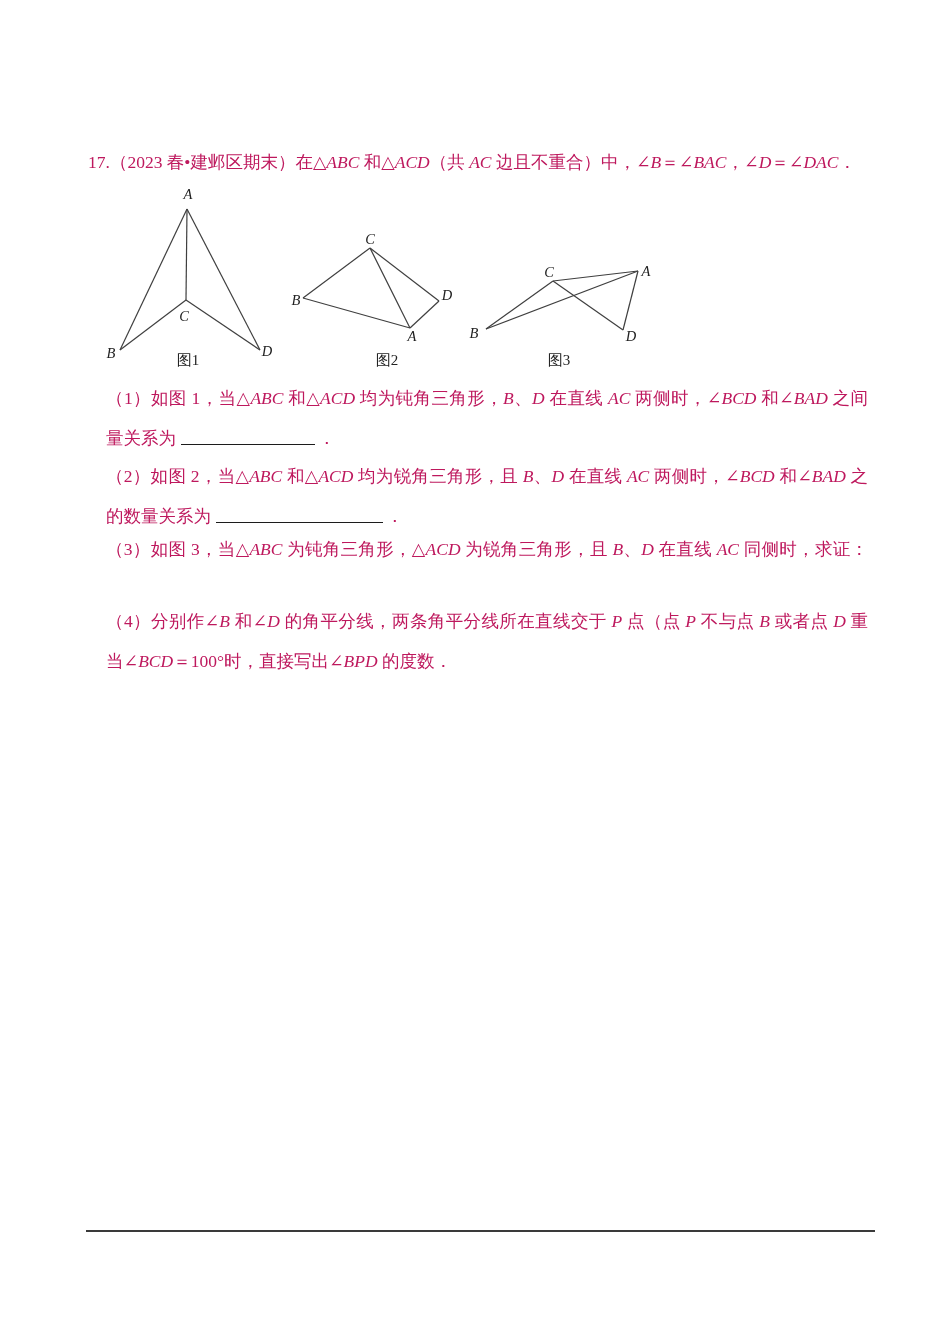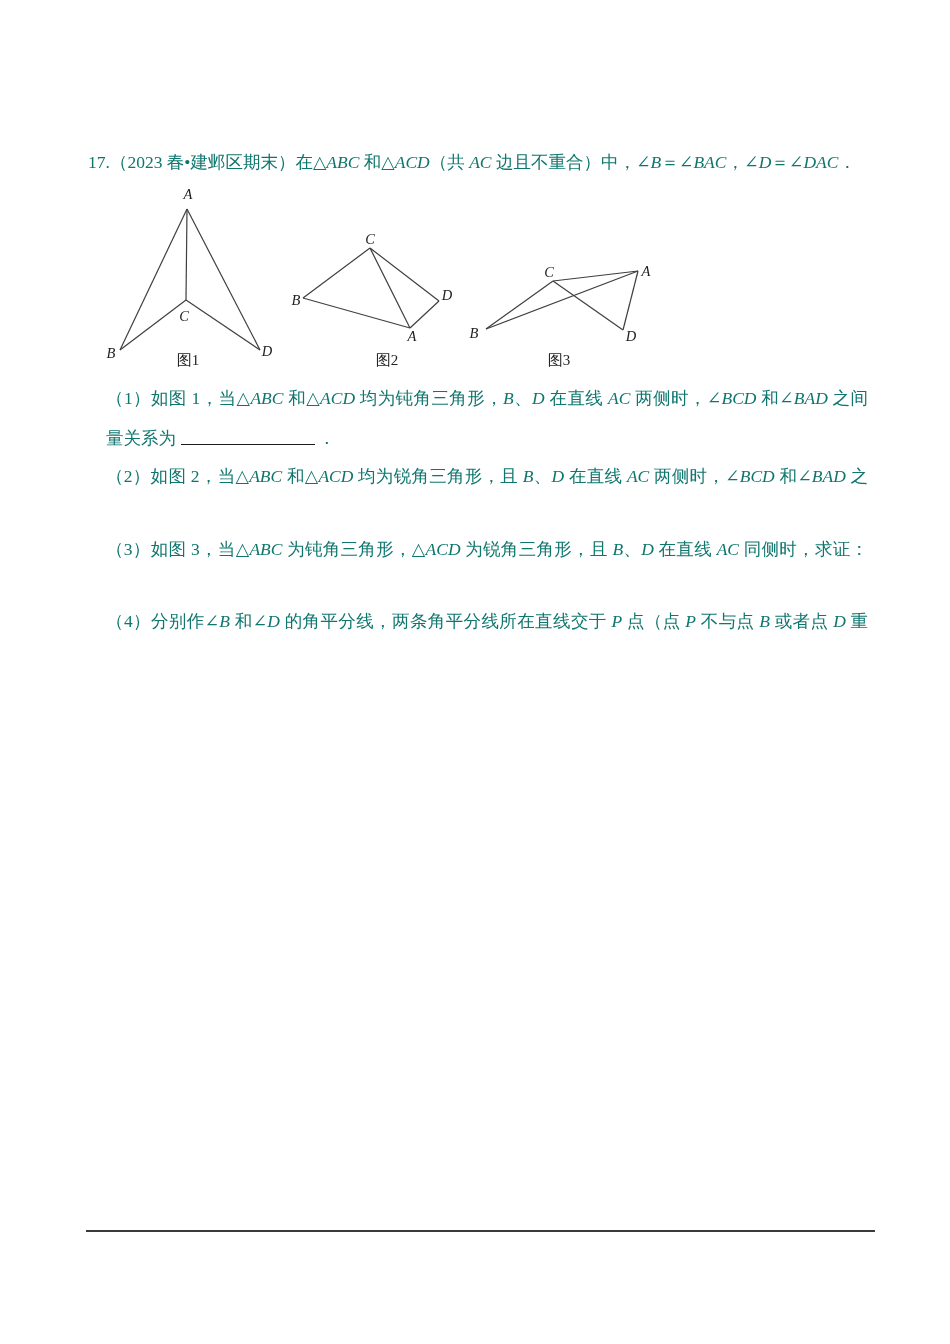--- a/index.html
+++ b/index.html
@@ -1,21 +1,21 @@
 <!DOCTYPE html>
 <html><head>
 <meta charset="utf-8">
 <style>
   html,body{margin:0;padding:0;background:#ffffff;}
   .page{
     position:relative;
     width:950px;height:1344px;
     background:#ffffff;
     font-family:"Liberation Serif","DejaVu Serif",serif;
-    color:#0f766e;
+    color:#be185d;
     font-size:17.5px;
     overflow:hidden;
   }
   .titleline{
     position:absolute;left:88px;top:142px;width:790px;height:40px;
     line-height:40px;white-space:nowrap;
   }
   .para{position:absolute;left:106px;width:762px;}
   .line{height:40px;line-height:40px;overflow:hidden;text-align:center;text-align-last:left;}
   .line.full{text-align:justify;text-align-last:justify;}
@@ -76,25 +76,27 @@
       </svg>
     </div>
 
   <div class="para" style="top:378px">
     <div class="line full mathtext">（1）如图 1，当△<i>ABC</i> 和△<i>ACD</i> 均为钝角三角形，<i>B</i>、<i>D</i> 在直线 <i>AC</i> 两侧时，∠<i>BCD</i> 和∠<i>BAD</i> 之间的数</div>
     <div class="line"><span class="mathtext">量关系为</span><span class="blank w1"></span><span>．</span></div>
   </div>
 
   <div class="para" style="top:456px">
     <div class="line full mathtext">（2）如图 2，当△<i>ABC</i> 和△<i>ACD</i> 均为锐角三角形，且 <i>B</i>、<i>D</i> 在直线 <i>AC</i> 两侧时，∠<i>BCD</i> 和∠<i>BAD</i> 之间</div>
+    <div class="line"><span class="mathtext">的数量关系为</span><span class="blank w2"></span><span>．</span></div>
   </div>
 
   <div class="para" style="top:529px">
     <div class="line full mathtext">（3）如图 3，当△<i>ABC</i> 为钝角三角形，△<i>ACD</i> 为锐角三角形，且 <i>B</i>、<i>D</i> 在直线 <i>AC</i> 同侧时，求证：∠</div>
   </div>
 
   <div class="para" style="top:601px">
     <div class="line full mathtext">（4）分别作∠<i>B</i> 和∠<i>D</i> 的角平分线，两条角平分线所在直线交于 <i>P</i> 点（点 <i>P</i> 不与点 <i>B</i> 或者点 <i>D</i> 重合），</div>
+    <div class="line mathtext">当∠<i>BCD</i>＝100°时，直接写出∠<i>BPD</i> 的度数．</div>
   </div>
 
   <div class="rule"></div>
 
 </div>
 
 </body></html>

